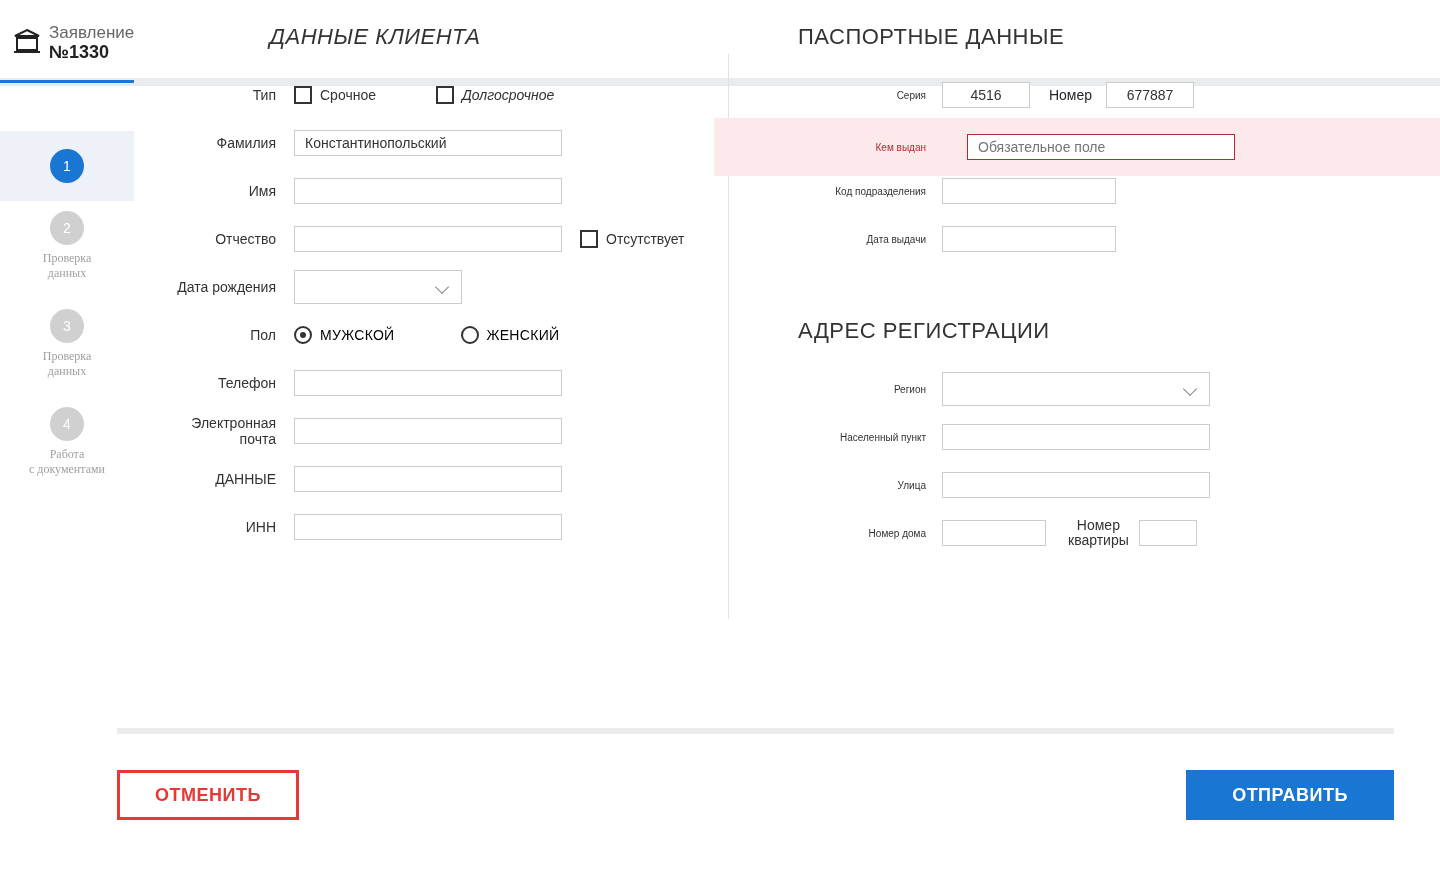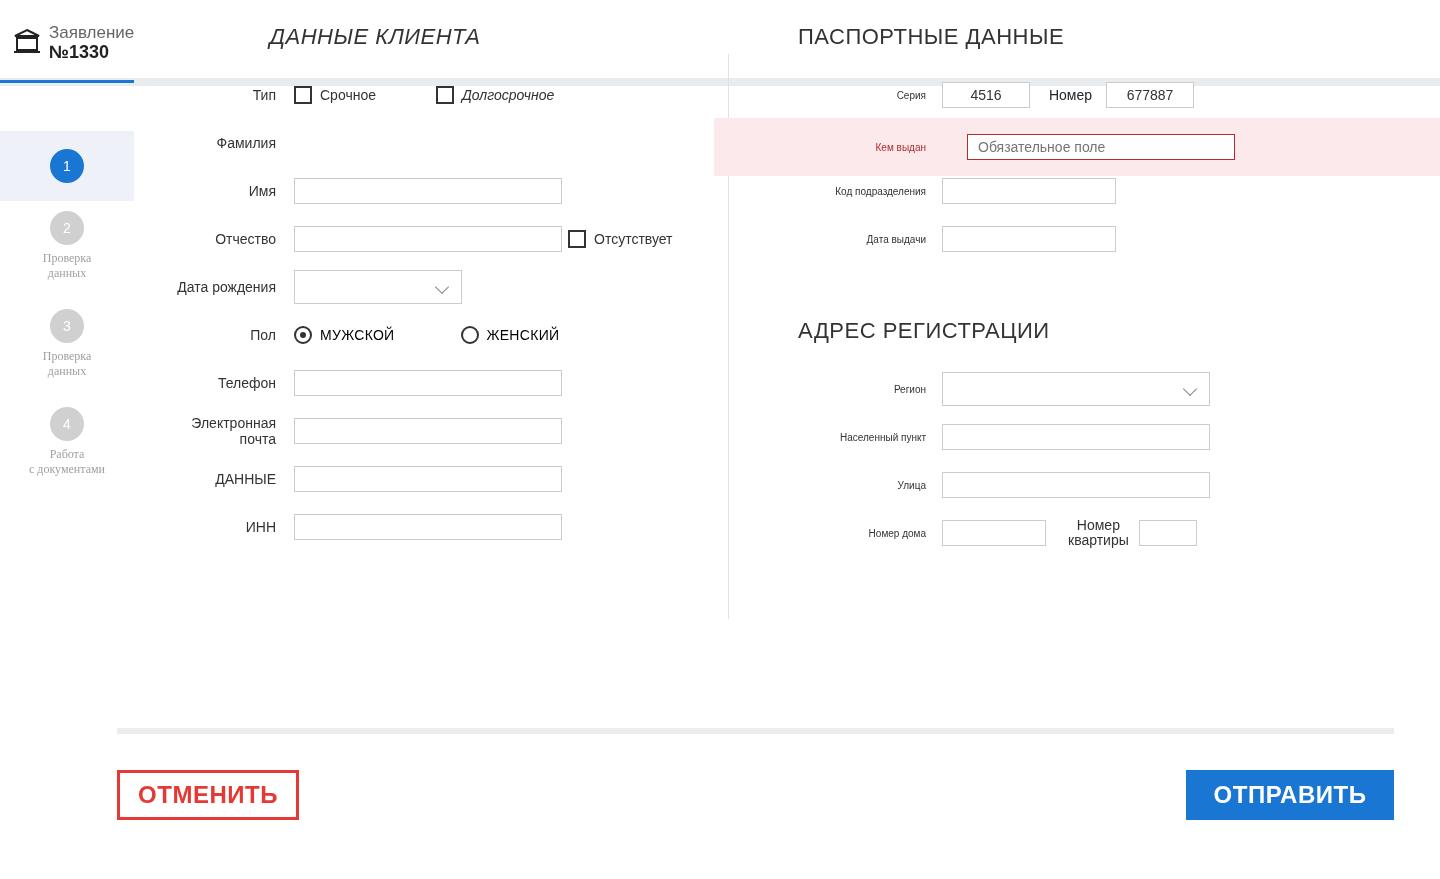--- a/index.html
+++ b/index.html
@@ -37,25 +37,25 @@
     .text-input.sm { width: 88px; text-align: center; }
     .text-input.md { width: 174px; }
     .text-input.wide { width: 268px; }
     .pane-right .section-title { padding-left: 0; }
     .dropdown { height: 34px; width: 168px; border: 1px solid #ccc; display: flex; align-items: center; justify-content: flex-end; padding-right: 14px; cursor: pointer; }
     .dropdown.full { width: 268px; }
     .chev { border-left: 1px solid #888; border-bottom: 1px solid #888; width: 10px; height: 10px; transform: rotate(-45deg); }
     .radio { width: 18px; height: 18px; border: 2px solid #333; border-radius: 50%; margin-right: 8px; display: flex; align-items: center; justify-content: center; cursor: pointer; }
     .radio .dot { width: 6px; height: 6px; background: #333; border-radius: 50%; }
     .radio-wrap { display: flex; align-items: center; font-size: 14px; color: #000000; cursor: pointer; letter-spacing: 0.3px; }
-    .aux-cb { margin-left: 6px; display: flex; align-items: center; font-size: 14px; color: #333; }
+    .aux-cb { margin-left: 18px; display: flex; align-items: center; font-size: 14px; color: #333; }
     .error-row-bg { position: absolute; left: -84px; right: -126px; top: -8px; bottom: -8px; background: #fbe9ec; z-index: -1; }
     .hsep { position: absolute; left: 117px; right: 46px; top: 728px; height: 6px; background: #ececec; }
     .footer { position: absolute; left: 117px; right: 46px; top: 770px; display: flex; justify-content: space-between; }
-    .btn { height: 50px; display: flex; align-items: center; justify-content: center; font-size: 24px; font-weight: 700; letter-spacing: 0.5px; cursor: pointer; padding: 0 28px; user-select: none; }
+    .btn { height: 50px; display: flex; align-items: center; justify-content: center; font-size: 18px; font-weight: 700; letter-spacing: 0.5px; cursor: pointer; padding: 0 28px; user-select: none; }
     .btn-cancel { border: 3px solid #e53935; color: #e53935; background: #fff; width: 182px; }
     .btn-submit { background: #1976d2; color: #fff; width: 208px; border: none; }
     .passport-row { display: flex; align-items: center; gap: 0; }
     .apt-lbl { font-size: 14px; color: #333; text-align: center; line-height: 1.1; margin-right: 10px; white-space: pre-line; }
   </style>
 </head>
 <body>
 
 <div class="app">
   <div class="greyline"></div>
@@ -112,20 +112,21 @@
               </label>
             <label class="cb-wrap" style="margin-left:34px;font-style:italic;">
                 <span class="cb"></span>
                 <span>Долгосрочное</span>
               </label>
           </div>
         </div>
 
         <div class="row">
           <div class="row-label">Фамилия</div>
+          <input class="text-input" value="Константинопольский" style="">
         </div>
         <div class="row">
           <div class="row-label">Имя</div>
           <input class="text-input" value="" style="">
         </div>
         <div class="row">
           <div class="row-label">Отчество</div>
           <input class="text-input" value="" style="">
           <label class="aux-cb">
               <span class="cb"></span>

